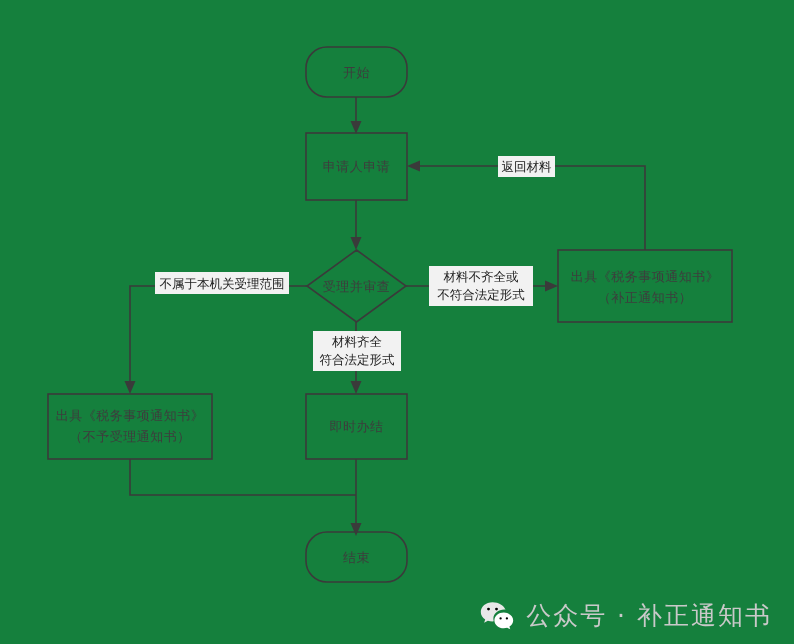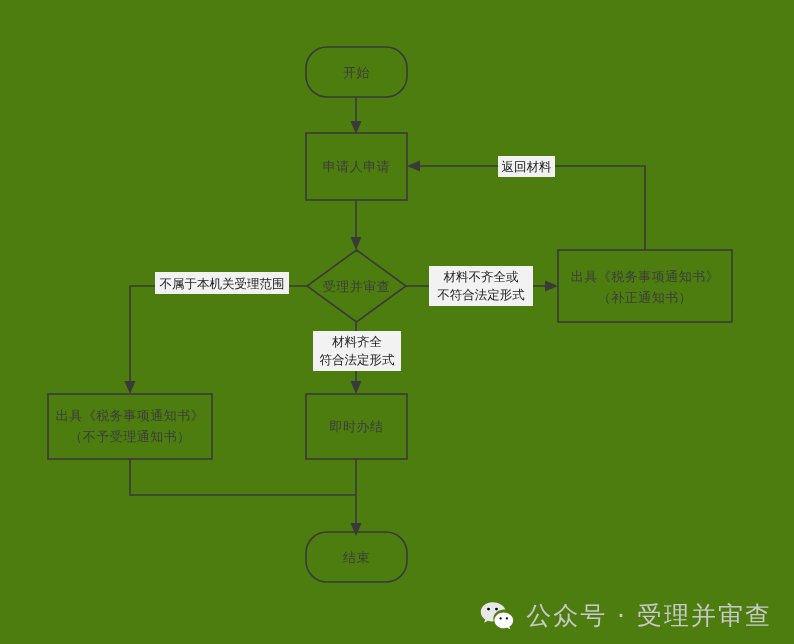--- a/index.html
+++ b/index.html
@@ -4,21 +4,21 @@
 <style>
   html, body {
     margin: 0;
     padding: 0;
     background: #000000;
   }
   #canvas {
     position: relative;
     width: 794px;
     height: 644px;
-    background: #4d7c0f;
+    background: #15803d;
     overflow: hidden;
     font-family: "DejaVu Sans", "Liberation Sans", sans-serif;
   }
   #flow-svg {
     position: absolute;
     left: 0;
     top: 0;
     width: 794px;
     height: 644px;
   }
@@ -187,16 +187,16 @@
     <svg class="wx-icon" viewBox="0 0 34 30" xmlns="http://www.w3.org/2000/svg">
 
       <path fill="#e8e8e8" d="M12.6 1.2C5.9 1.2 0.8 5.6 0.8 10.9c0 3.0 1.7 5.7 4.4 7.5l-1.1 3.3 3.8-1.9c1.4 0.4 2.9 0.6 4.7 0.6 0.4 0 0.8 0 1.2-0.05-0.3-0.9-0.45-1.8-0.45-2.75 0-5.0 4.9-9.0 10.95-9.0 0.4 0 0.8 0.02 1.2 0.06C23.9 4.6 18.8 1.2 12.6 1.2z"></path>
       <circle fill="#000000" cx="8.5" cy="8.1" r="1.45"></circle>
       <circle fill="#000000" cx="16.5" cy="8.1" r="1.45"></circle>
 
       <path fill="#ffffff" d="M33.2 19.4c0-4.3-4.2-7.8-9.4-7.8s-9.4 3.5-9.4 7.8c0 4.3 4.2 7.8 9.4 7.8 1.2 0 2.3-0.2 3.4-0.5l3.1 1.6-0.9-2.7c2.2-1.4 3.8-3.6 3.8-6.2z"></path>
       <circle fill="#000000" cx="20.6" cy="17.4" r="1.15"></circle>
       <circle fill="#000000" cx="26.9" cy="17.4" r="1.15"></circle>
     </svg>
-    <span class="brand-label">公众号 · 受理并审查</span>
+    <span class="brand-label">公众号 · 补正通知书</span>
   </div>
 
 </div>
 
 </body></html>

